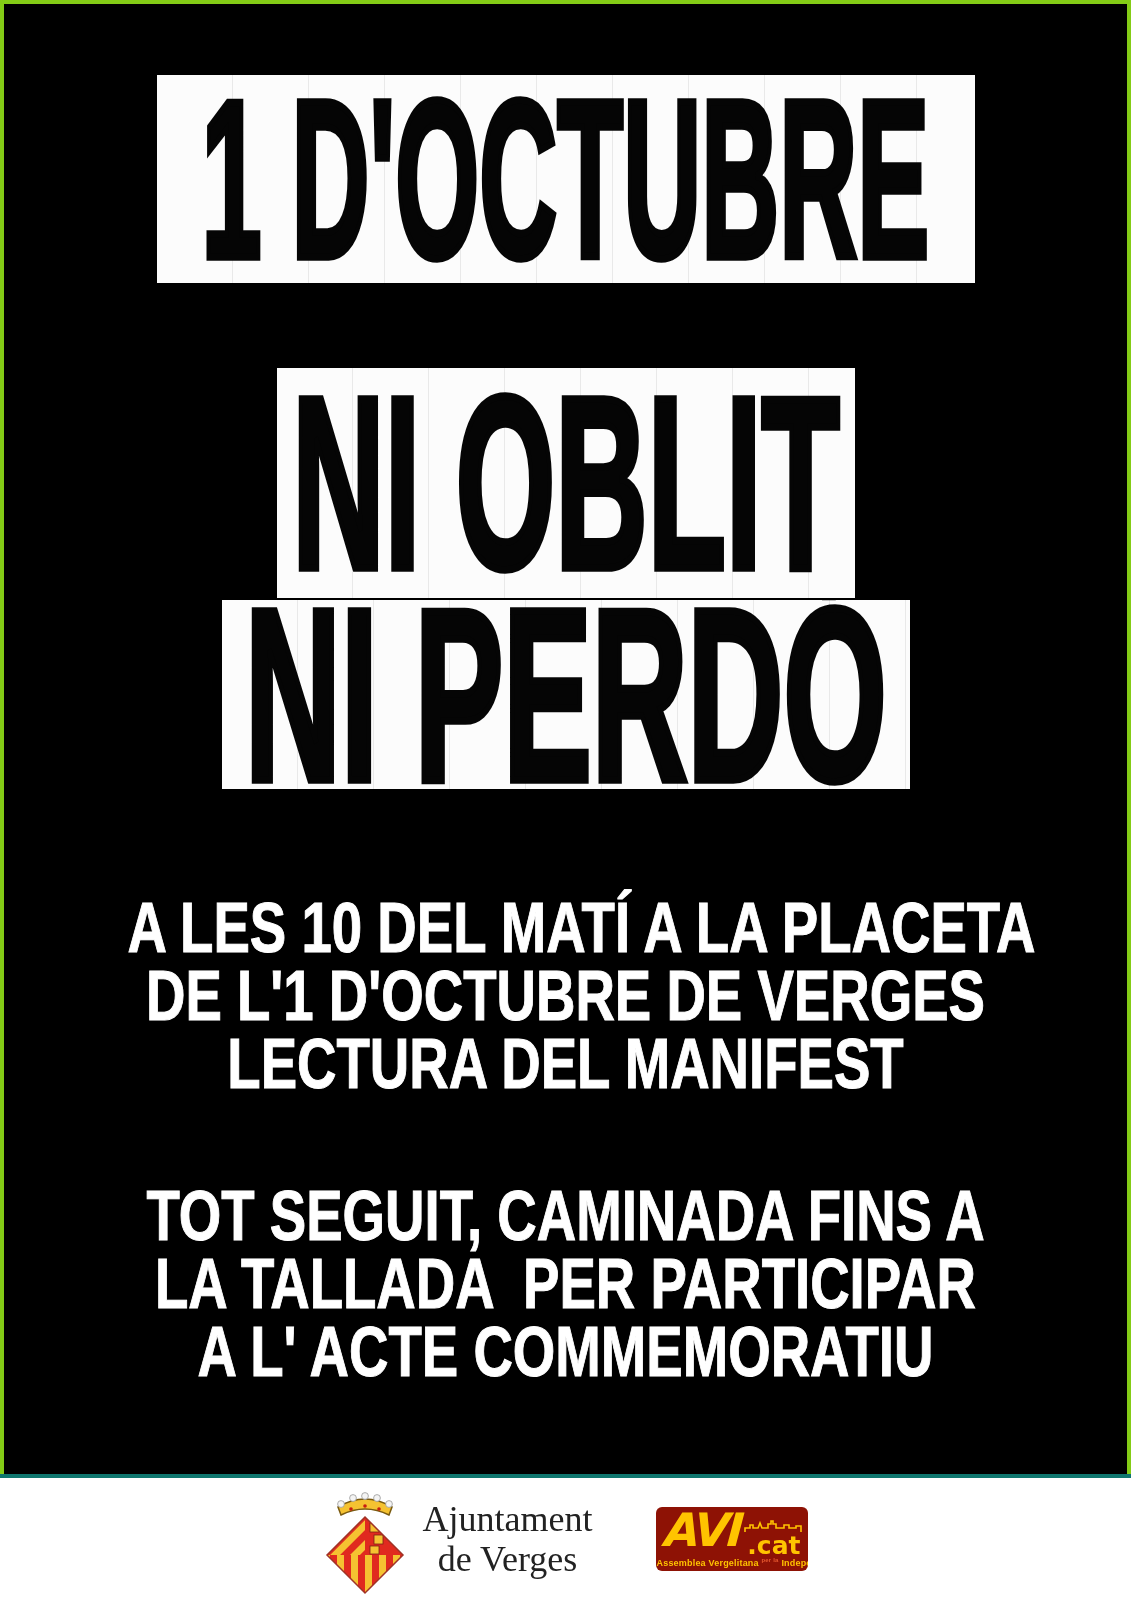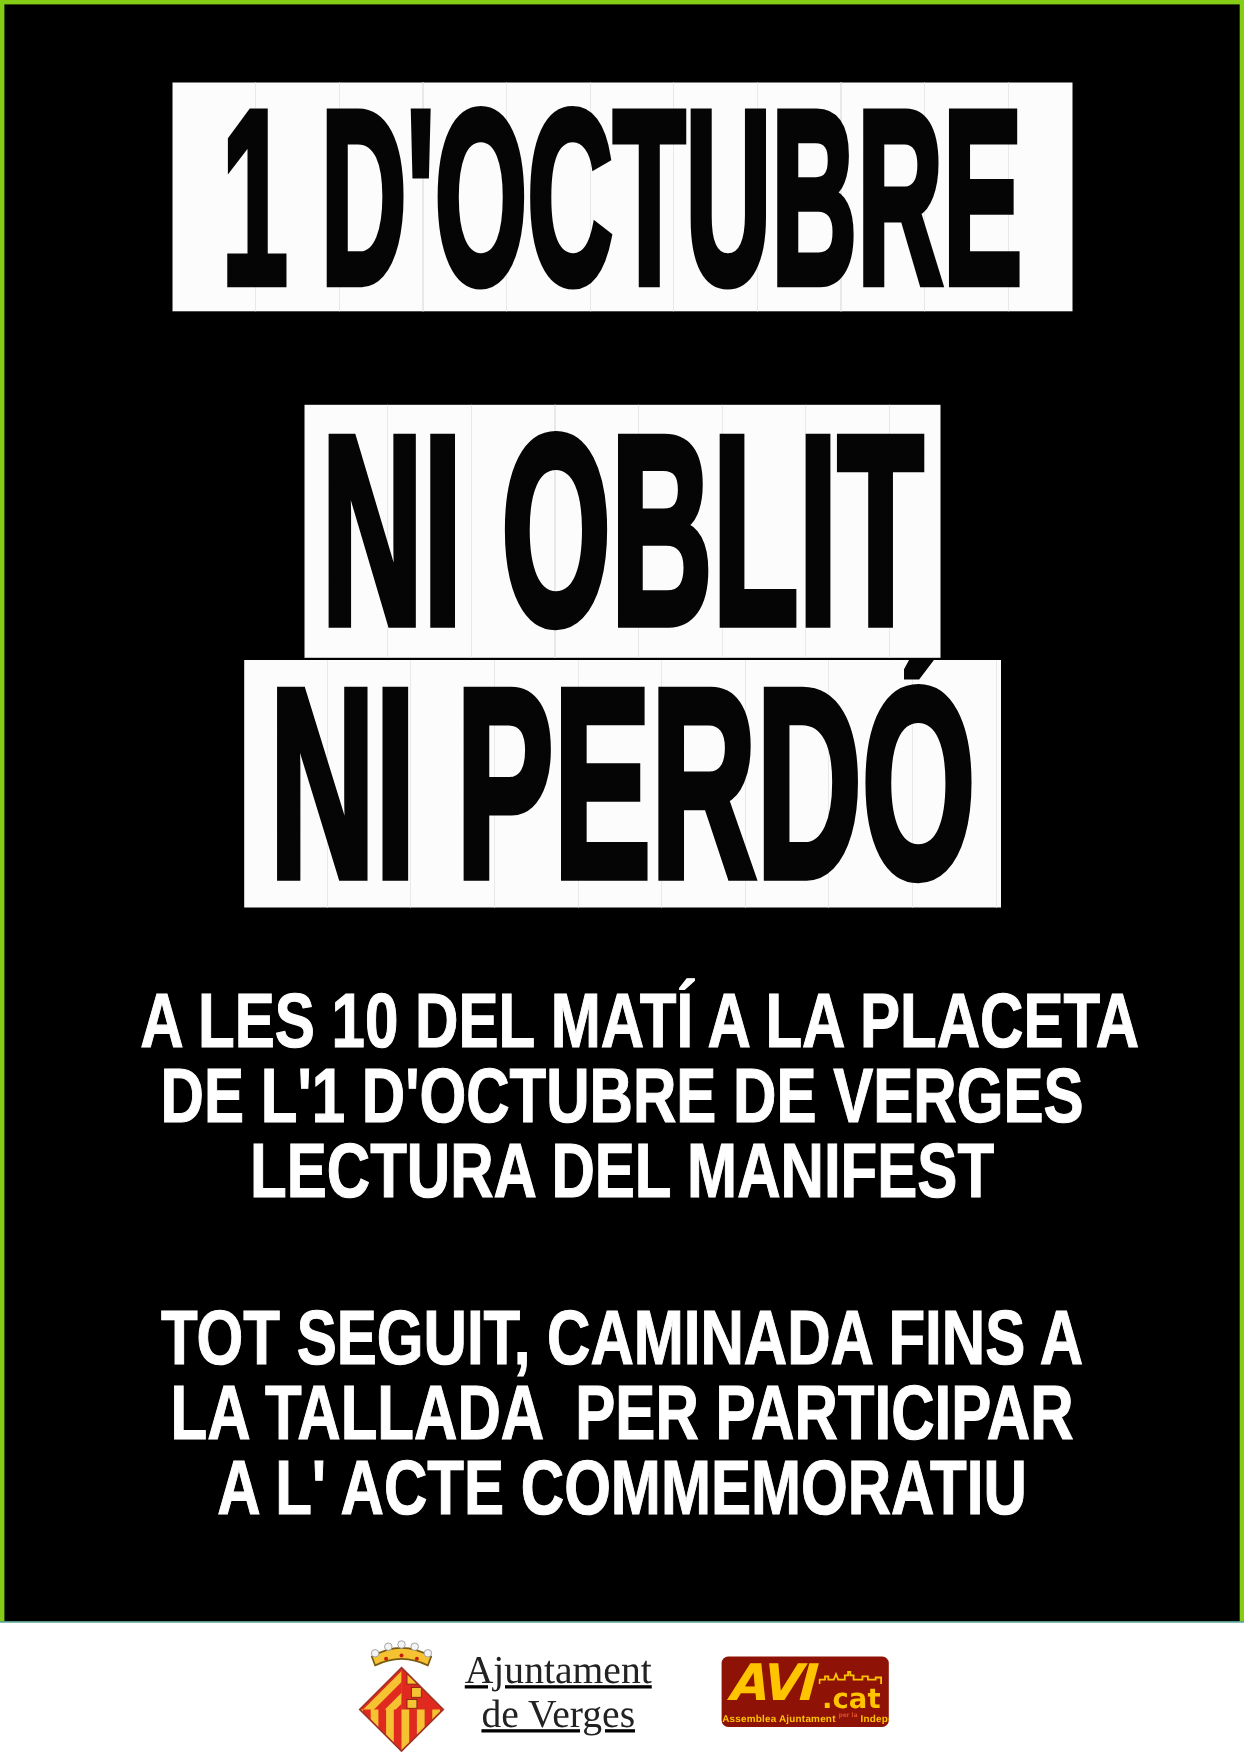--- a/index.html
+++ b/index.html
@@ -18,21 +18,21 @@
   
   .band{
     position:absolute;left:50%;transform:translateX(-50%);
     background-color:#fcfcfc;
     background-image:repeating-linear-gradient(to right,transparent 0 75px,#e9e9e9 75px 76px);
     display:flex;align-items:center;justify-content:center;
     overflow:hidden;
   }
   .band-date{top:71px;width:818px;height:208px;}
   .band-slogan1{top:364px;width:578px;height:230px;align-items:center;}
-  .band-slogan2{top:596px;width:688px;height:225px;}
+  .band-slogan2{top:596px;width:688px;height:189px;}
   .band-text{
     display:inline-block;white-space:pre;
     font-weight:700;color:#050505;
     -webkit-text-stroke:5px #050505;
     line-height:1;
   }
   .text-date{font-size:150px;transform:scale(0.72,1.5);}
   .text-slogan1{font-size:158px;transform:scale(0.81,1.55);}
   .text-slogan2{font-size:158px;transform:scale(0.84,1.55);}
 
@@ -45,24 +45,23 @@
     -webkit-text-stroke:1px #ffffff;
     transform:scaleX(0.78);
   }
   .announce div{white-space:pre;}
   .announce-1{top:890px;}
   .announce-2{top:1178px;}
 
   
   .footer{
     position:absolute;left:0;top:1474px;width:1131px;height:126px;
-    background:#ffffff;border-top:1px solid #0f766e;
+    background:#ffffff;border-top:4px solid #0f766e;
     display:flex;align-items:center;justify-content:center;
     box-sizing:border-box;
-    text-decoration:underline;
   }
   .crest{margin-right:16px;flex:0 0 auto;}
   .ajuntament{
     font-family:"Liberation Serif",serif;
     color:#222222;font-size:36px;line-height:40px;
     text-align:center;margin-right:64px;
   }
   .avi-logo{
     position:relative;width:152px;height:64px;
     background:#8e1205;border-radius:6px;
@@ -168,20 +167,20 @@
       <div>de Verges</div>
     </div>
 
     <div class="avi-logo">
       <span class="avi-word">AVI</span>
       <svg class="avi-skyline" width="58" height="14" viewBox="0 0 58 14">
         <path d="M1 13 L1 9 H6 V6 H9 V9 H14 L16 4 L18 9 H24 V5 H27 V2 H29 V5 H32 V9 H40 V6 H45 V9 H52 V7 H57 V13" fill="none" stroke="#ffc400" stroke-width="1.6"></path>
       </svg>
       <span class="avi-tld">.cat</span>
       <div class="avi-sub">
-        <span>Assemblea Ajuntament</span>
+        <span>Assemblea Vergelitana</span>
         <span class="perla">per la</span>
         <span>Independència</span>
       </div>
     </div>
 
   </div>
 </div>
 
 </body></html>

